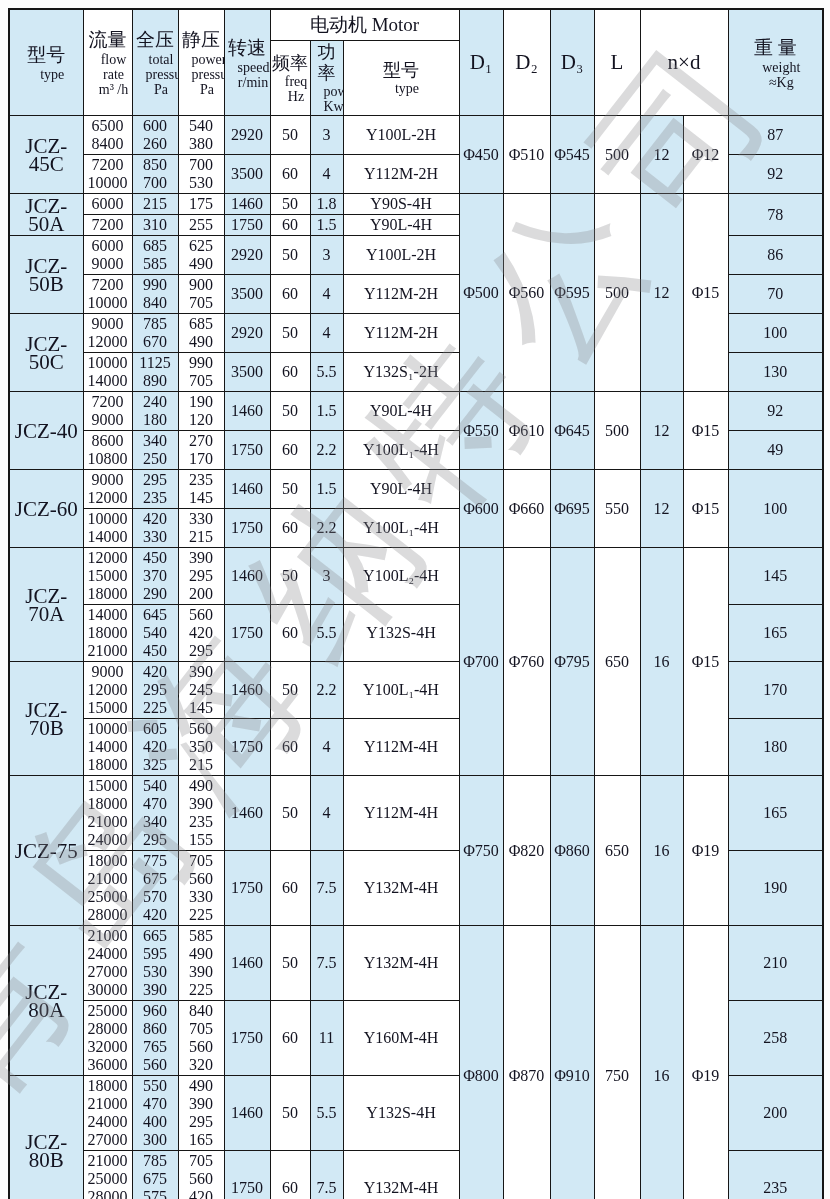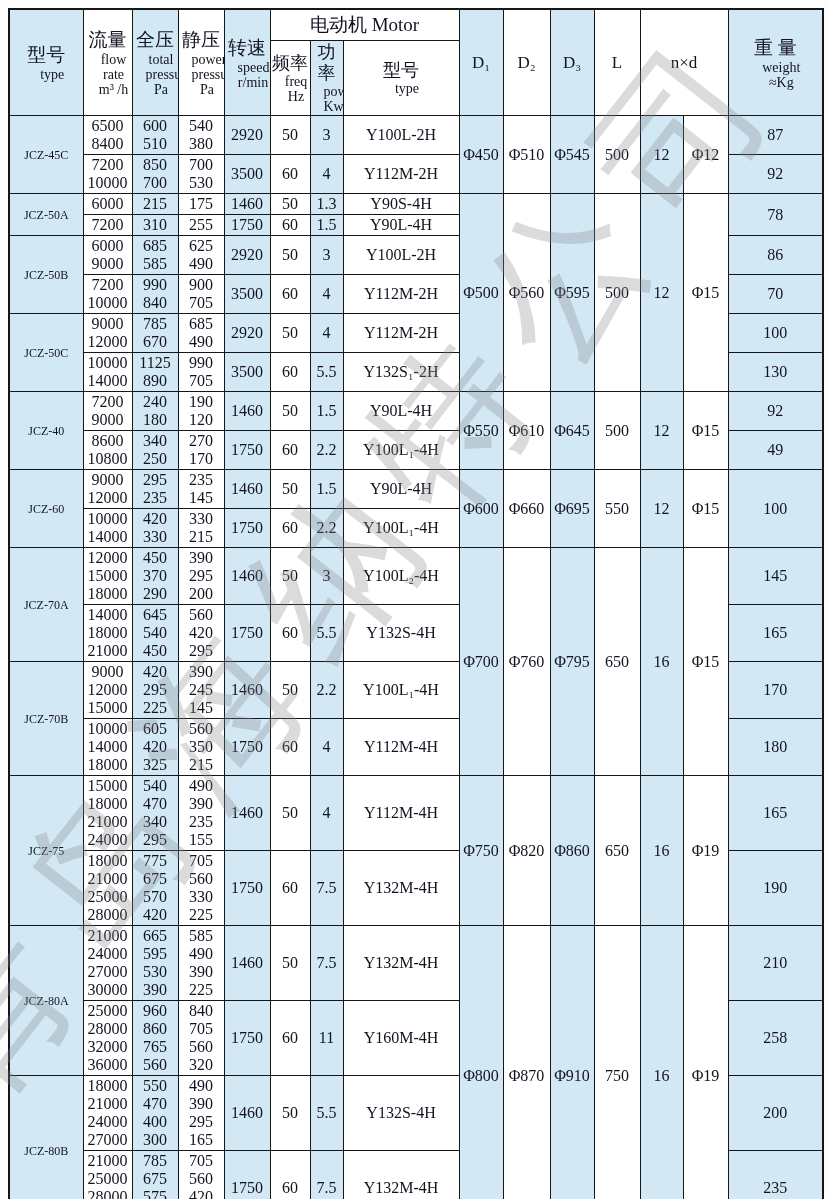--- a/index.html
+++ b/index.html
@@ -19,22 +19,22 @@
     padding:1px 1px;overflow:hidden;
   }
   td{font-size:16px;line-height:18px;}
   .num{white-space:pre-line;}
   .blue{background:#d2e9f5;}
   thead th{font-weight:normal;}
   .zh{font-size:19px;line-height:24px;}
   .en{font-size:14px;line-height:15px;white-space:pre-line;padding-left:12px;}
   .motor-group{font-size:19px;height:28px;margin-top:13px;}
   .hr2 .zh{font-size:18px;line-height:21px;}
-  .dh{font-size:17px;}
-  .model-cell{font-size:12px;}
+  .dh{font-size:21px;}
+  .model-cell{font-size:21px;}
   .watermark{
     position:absolute;left:-140px;top:1010px;width:1500px;
     transform:rotate(-52deg);transform-origin:0 0;
     font-size:158px;letter-spacing:28px;white-space:nowrap;
     color:rgba(135,135,140,0.30);z-index:5;pointer-events:none;
   }
 </style>
 </head>
 <body>
 
@@ -114,21 +114,21 @@
             <div class="en">type</div>
           </th>
     </tr>
   </thead>
   <tbody>
     <tr>
       <td rowspan="2" class="blue model-cell">JCZ-45C</td>
       <td class="num">6500
 8400</td>
       <td class="num blue">600
-510</td>
+260</td>
       <td class="num">540
 380</td>
       <td class="blue">2920</td>
       <td>50</td>
       <td class="blue">3</td>
       <td>Y100L-2H</td>
       <td rowspan="2" class="blue">Φ450</td>
       <td rowspan="2">Φ510</td>
       <td rowspan="2" class="blue">Φ545</td>
       <td rowspan="2">500</td>
@@ -149,21 +149,21 @@
       <td>Y112M-2H</td>
       <td class="blue">92</td>
     </tr>
     <tr>
       <td rowspan="2" class="blue model-cell">JCZ-50A</td>
       <td class="num">6000</td>
       <td class="num blue">215</td>
       <td class="num">175</td>
       <td class="blue">1460</td>
       <td>50</td>
-      <td class="blue">1.3</td>
+      <td class="blue">1.8</td>
       <td>Y90S-4H</td>
       <td rowspan="6" class="blue">Φ500</td>
       <td rowspan="6">Φ560</td>
       <td rowspan="6" class="blue">Φ595</td>
       <td rowspan="6">500</td>
       <td rowspan="6" class="blue">12</td>
       <td rowspan="6">Φ15</td>
       <td rowspan="2" class="blue">78</td>
     </tr>
     <tr>

